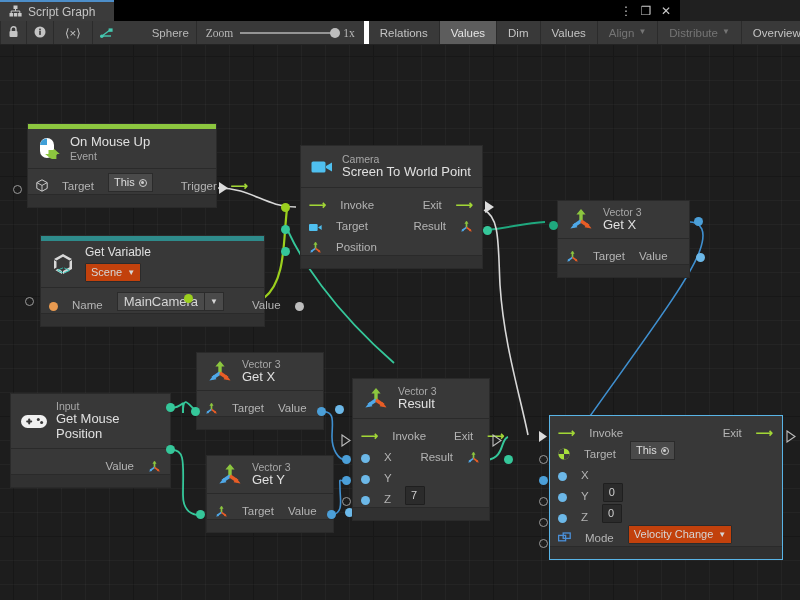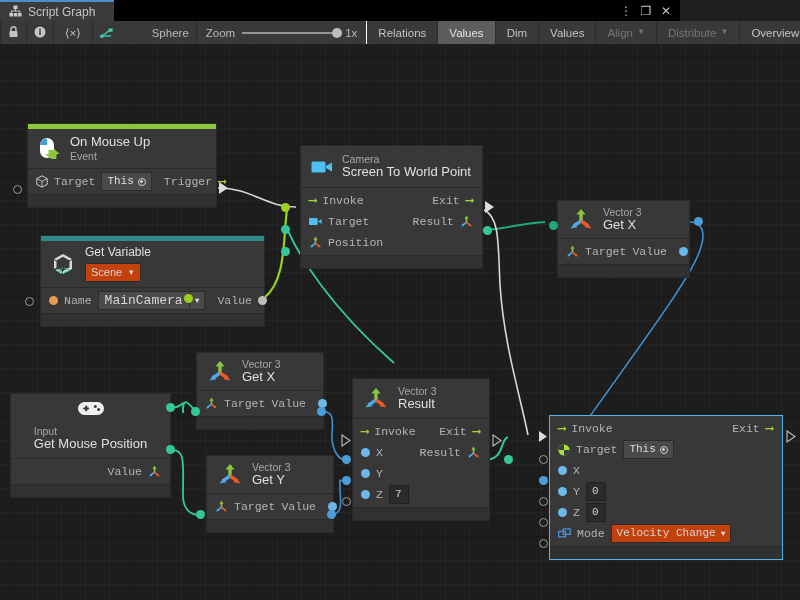--- a/index.html
+++ b/index.html
@@ -107,25 +107,24 @@
     padding: 6px 10px 6px 9px;
     background: #383838;
     border-bottom: 1px solid #2a2a2a;
   }
   .nhead .ntitles { display: flex; flex-direction: column; justify-content: center; line-height: 1.15; }
   .nsub { font-size: 10.5px; color: #a8a8a8; }
   .nmain { font-size: 13px; color: #e0e0e0; }
   .nbody { padding: 2px 0 2px 0; background: #383838; }
   .nfoot { height: 13px; background: #313131; border-top: 1px solid #2a2a2a; }
   .prow {
-    display: flex; align-items: center;
+    display: flex; align-items: flex-end;
     height: 21px;
     padding: 0 9px 0 8px;
-    gap: 6px;
-    font-family: Liberation Mono, monospace;
+    gap: 14px;
   }
   .prow .spacer { flex: 1; }
   .plabel { color: #b4b4b4; font-size: 11.5px; white-space: nowrap; }
 
   
   .dot { width: 9px; height: 9px; border-radius: 50%; flex: 0 0 auto; }
   .dot.blue { background: #6cb8e8; }
   .dot.orange { background: #e89a50; }
   .dot.grey { background: #bdbdbd; }
   .dot.hollow { background: transparent; border: 1px solid #9a9a9a; width: 9px; height: 9px; }
@@ -230,21 +229,21 @@
       <span style="margin-right:7px;display:inline-flex;">
         <svg width="13" height="12" viewBox="0 0 13 12">
           <path d="M2 9 L10 3" stroke="#45c8b0" stroke-width="1.4"></path>
           <path d="M2 9 L11 9" stroke="#45c8b0" stroke-width="1.4"></path>
           <circle cx="1.8" cy="9.2" r="1.8" fill="#45c8b0"></circle>
           <rect x="8.6" y="1.4" width="4" height="3.4" fill="#45c8b0"></rect>
         </svg>
       </span>
       <span style="color:#b9b9b9;margin-left:32px;">Sphere</span>
     </div>
-    <div class="zoomwrap" style="border-right:1px solid #ffffff;">
+    <div class="zoomwrap" style="border-right:5px solid #ffffff;font-family:Liberation Serif, serif;">
       <span style="color:#b9b9b9;">Zoom</span>
       <span class="slider">
           <span class="sliderknob"></span>
         </span>
       <span style="color:#b9b9b9;">1x</span>
     </div>
     <div class="tbtn wide">Relations</div>
     <div class="tbtn wide active">Values</div>
     <div class="tbtn wide">Dim</div>
     <div class="tbtn wide">Values</div>
@@ -472,21 +471,21 @@
           <span class="spacer"></span>
           <span class="dot blue"></span>
         </div>
       </div>
       <div class="nfoot"></div>
     </div>
     <span class="dot outport" style="left:549px; top:176px; background:#1fa87e;"></span>
     <span class="dot outport" style="left:694px; top:172px; background:#4b9fd8;"></span>
 
     <div class="node" style="left:10px; top:348px; width:161px;">
-      <div class="nhead" style="padding:6px 10px;flex-direction:column;">
+      <div class="nhead" style="padding:6px 10px;">
         <span style="display:inline-flex;">
           <svg width="26" height="16" viewBox="0 0 26 16">
             <path d="M6.5 2 h13 a6.5 6.5 0 0 1 0 13 h-13 a6.5 6.5 0 0 1 0 -13 z" fill="#f0f0f0"></path>
             <rect x="5.2" y="7.4" width="6" height="2" rx="0.8" fill="#383838"></rect>
             <rect x="7.2" y="5.4" width="2" height="6" rx="0.8" fill="#383838"></rect>
             <circle cx="17.3" cy="6.6" r="1.5" fill="#383838"></circle>
             <circle cx="20.6" cy="9.6" r="1.5" fill="#383838"></circle>
           </svg>
         </span>
         <span class="ntitles">

